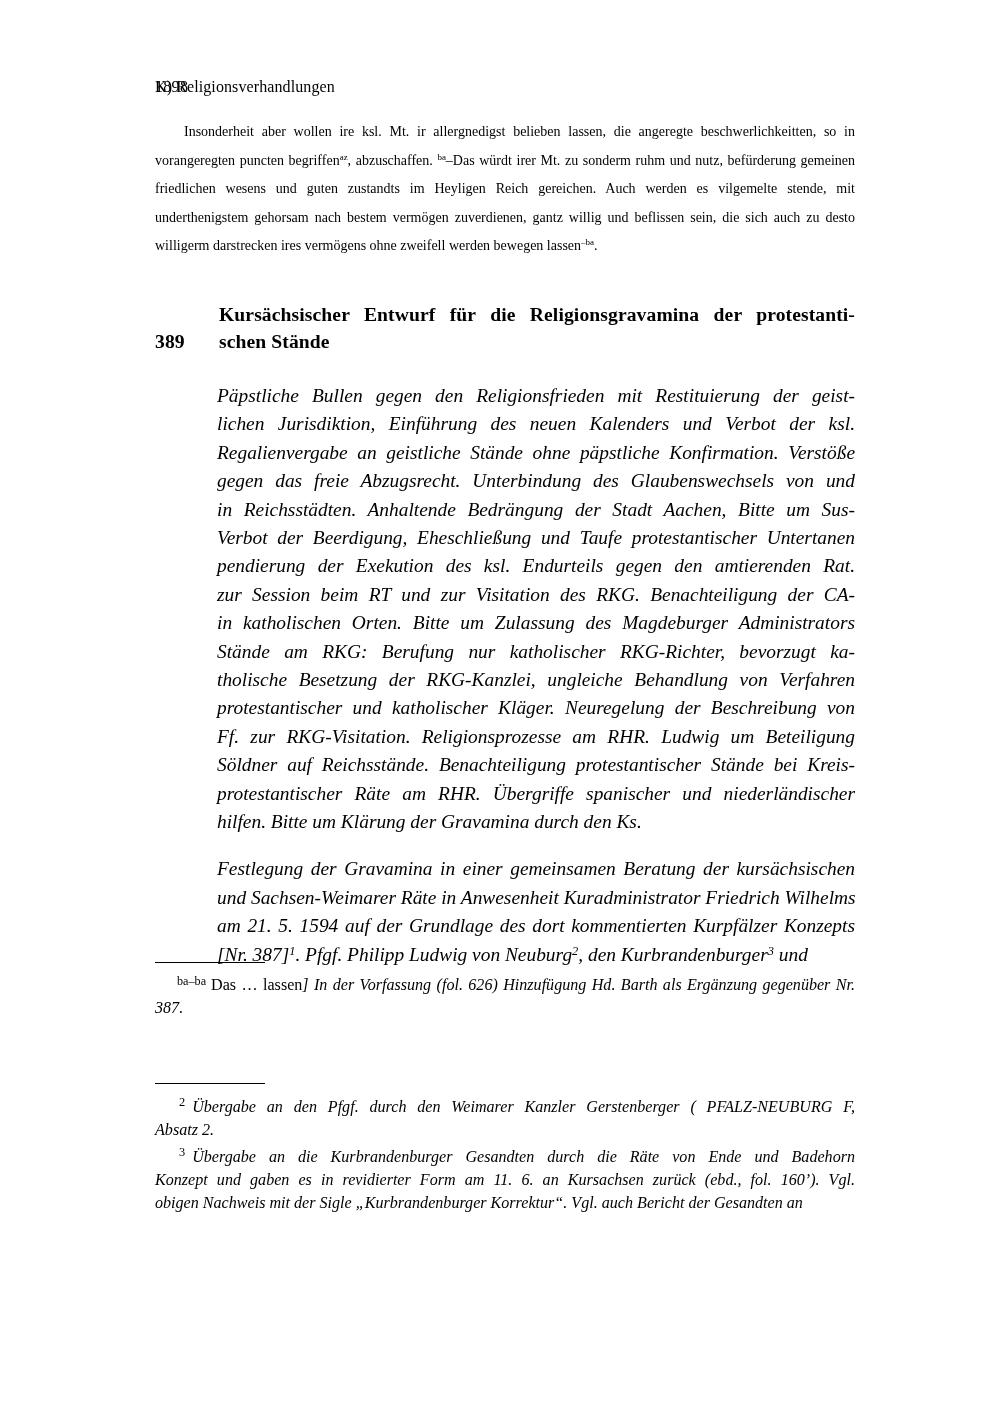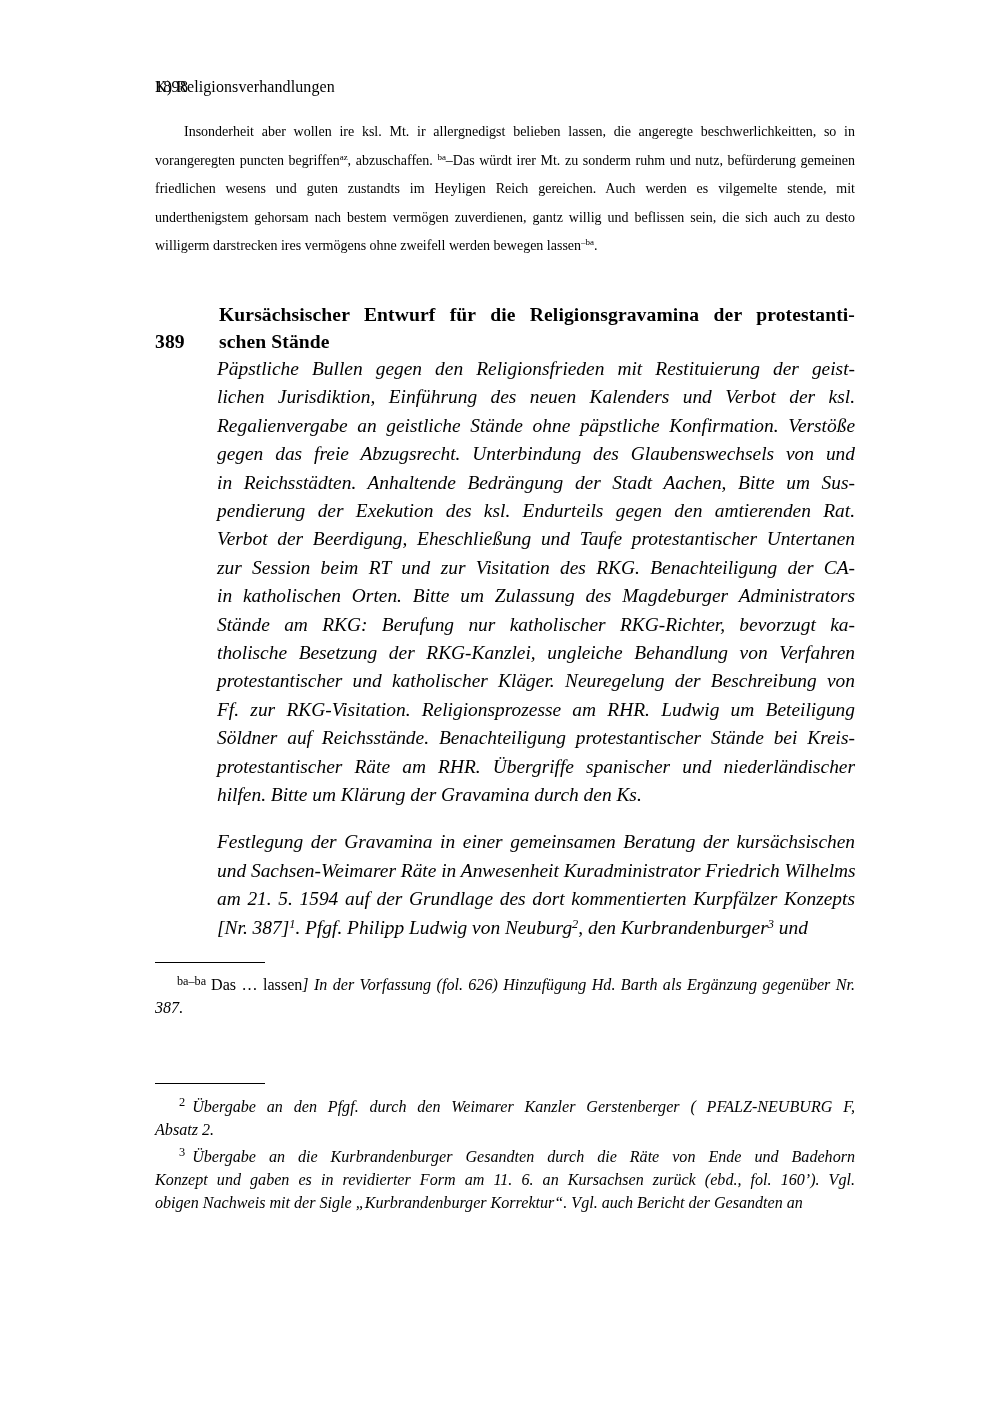--- a/index.html
+++ b/index.html
@@ -94,20 +94,21 @@
   }
   .section-head .htext > span { display: block; }
   .section-head .htext .l1 {
     text-align: justify;
     text-align-last: justify;
   }
 
   
   .regest {
     margin-left: 62px;
+    margin-top: 27px;
     font-style: italic;
     font-size: 19.4px;
     line-height: 28.4px;
     text-align: justify;
     text-justify: inter-word;
   }
   .regest.second { margin-top: 19px; }
   .regest .ln {
     display: block;
     text-align: justify;
@@ -199,22 +200,22 @@
           <span class="l2">schen Ständе</span>
         </span>
     </div>
 
     <div class="regest">
       <span class="ln">Päpstliche Bullen gegen den Religionsfrieden mit Restituierung der geist-</span>
       <span class="ln">lichen Jurisdiktion, Einführung des neuen Kalenders und Verbot der ksl.</span>
       <span class="ln">Regalienvergabe an geistliche Stände ohne päpstliche Konfirmation. Verstöße</span>
       <span class="ln">gegen das freie Abzugsrecht. Unterbindung des Glaubenswechsels von und</span>
       <span class="ln">in Reichsstädten. Anhaltende Bedrängung der Stadt Aachen, Bitte um Sus-</span>
+      <span class="ln">Verbot der Beerdigung, Eheschließung und Taufe protestantischer Untertanen</span>
       <span class="ln">pendierung der Exekution des ksl. Endurteils gegen den amtierenden Rat.</span>
-      <span class="ln">Verbot der Beerdigung, Eheschließung und Taufe protestantischer Untertanen</span>
       <span class="ln">zur Session beim RT und zur Visitation des RKG. Benachteiligung der CA-</span>
       <span class="ln">in katholischen Orten. Bitte um Zulassung des Magdeburger Administrators</span>
       <span class="ln">Stände am RKG: Berufung nur katholischer RKG-Richter, bevorzugt ka-</span>
       <span class="ln">tholische Besetzung der RKG-Kanzlei, ungleiche Behandlung von Verfahren</span>
       <span class="ln">protestantischer und katholischer Kläger. Neuregelung der Beschreibung von</span>
       <span class="ln">Ff. zur RKG-Visitation. Religionsprozesse am RHR. Ludwig um Beteiligung</span>
       <span class="ln">Söldner auf Reichsstände. Benachteiligung protestantischer Stände bei Kreis-</span>
       <span class="ln">protestantischer Räte am RHR. Übergriffe spanischer und niederländischer</span>
       <span class="ln last">hilfen. Bitte um Klärung der Gravamina durch den Ks.</span>
     </div>

